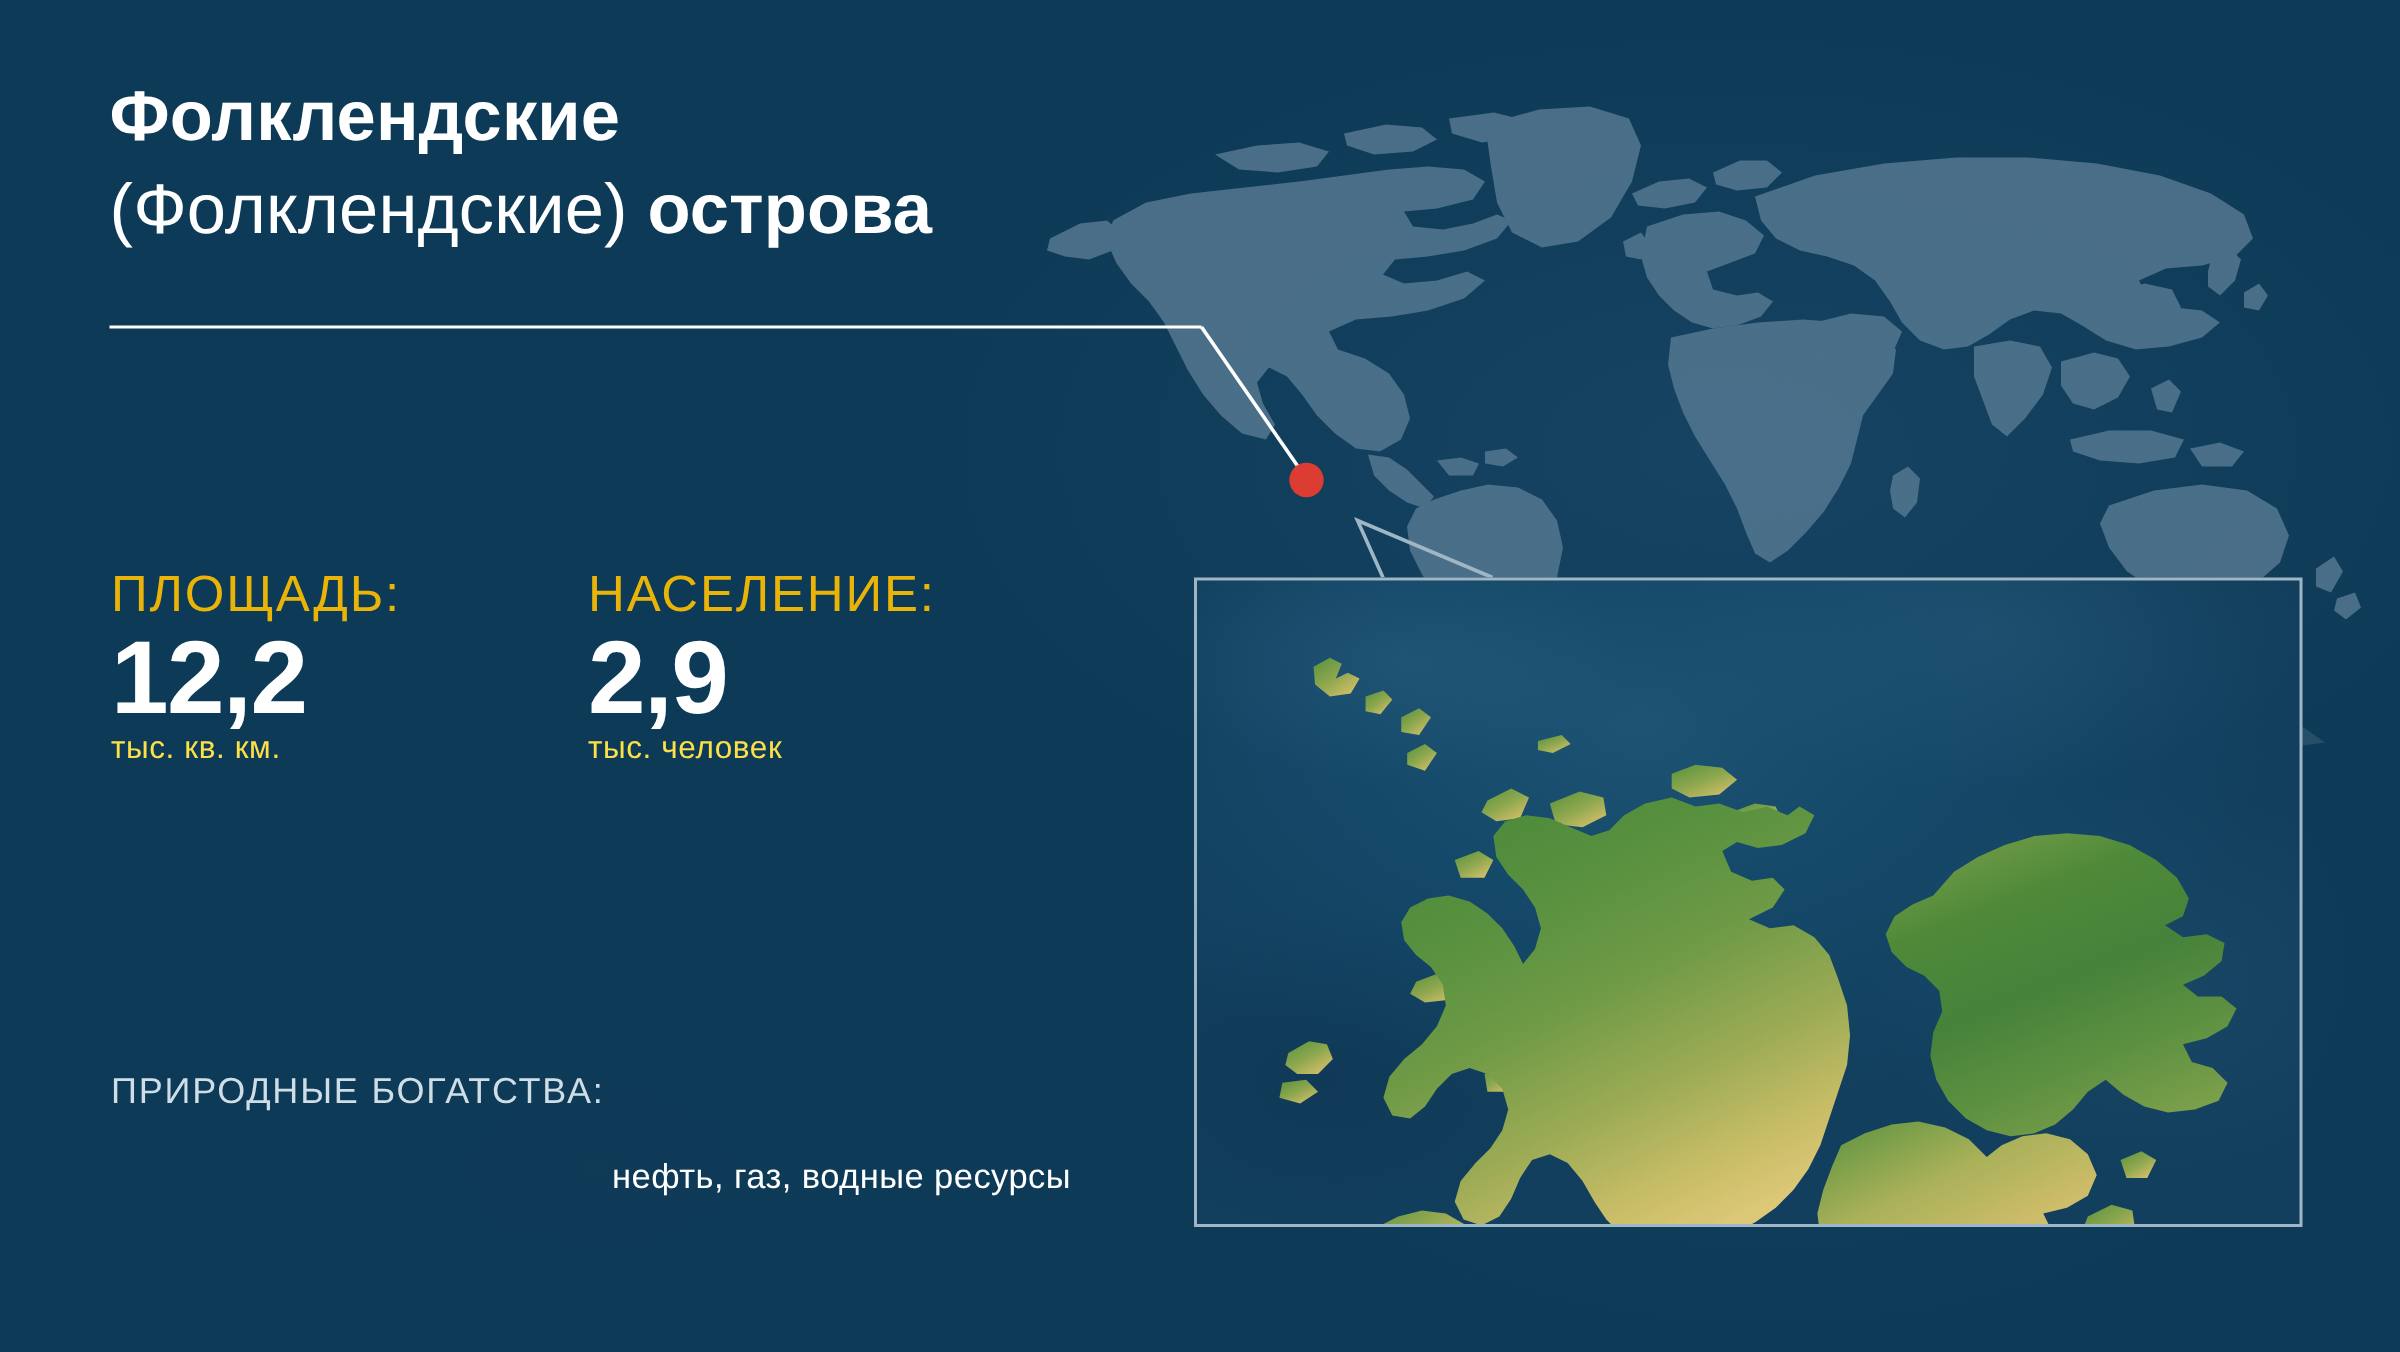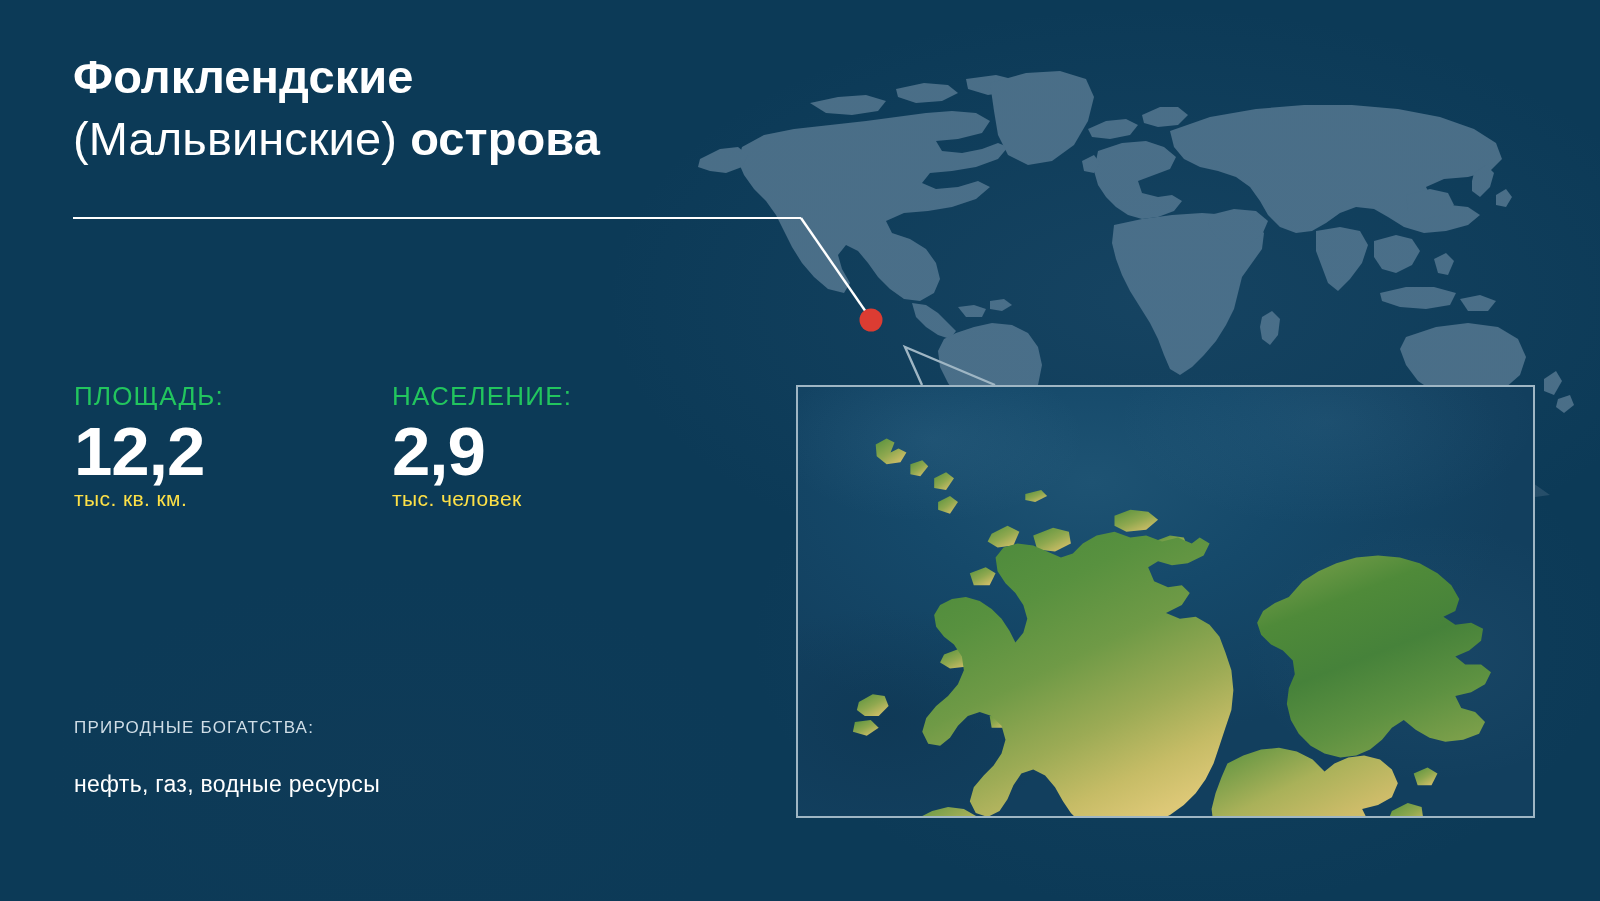--- a/index.html
+++ b/index.html
@@ -76,22 +76,22 @@
   
   #stats-row {
     position: absolute;
     left: 74px;
     top: 380px;
     display: flex;
     gap: 0;
   }
   .stat-block { width: 318px; }
   .stat-label {
-    color: #22c55e;
-    font-size: 26px;
+    color: #eab308;
+    font-size: 34px;
     font-weight: 300;
     letter-spacing: 1.2px;
     line-height: 32px;
     margin-bottom: 12px;
   }
   .stat-value {
     color: #ffffff;
     font-size: 69px;
     font-weight: 700;
     line-height: 56px;
@@ -108,32 +108,33 @@
 
   
   #resources-block {
     position: absolute;
     left: 74px;
     top: 712px;
     width: 640px;
   }
   #resources-label {
     color: #cfdde6;
-    font-size: 17px;
+    font-size: 24px;
     font-weight: 300;
     letter-spacing: 1.2px;
     line-height: 32px;
     margin-bottom: 26px;
   }
   #resources-value {
     color: #ffffff;
     font-size: 23px;
     font-weight: 300;
     letter-spacing: 0.3px;
     line-height: 28px;
+    text-align: right;
   }
 
   
   #detail-panel {
     position: absolute;
     left: 796px;
     top: 385px;
     width: 739px;
     height: 433px;
     border: 2px solid #9fb6c4;
@@ -237,21 +238,21 @@
     </svg>
   </div>
 
   <div class="bg-texture"></div>
 
   <div id="title-block">
     <div class="title-line">
       <span class="t-bold">Фолклендские</span>
     </div>
     <div class="title-line">
-      <span class="t-light">(Мальвинские) </span><span class="t-bold">острова</span>
+      <span class="t-light">(Фолклендские) </span><span class="t-bold">острова</span>
     </div>
   </div>
   <div id="title-rule"></div>
 
   <svg id="leader-svg" xmlns="http://www.w3.org/2000/svg">
     <polyline points="801,218 866,312" fill="none" stroke="#ffffff" stroke-width="2.4"></polyline>
     <circle cx="871" cy="320" r="11.5" fill="#dc3c32"></circle>
   </svg>
 
   <svg id="callout-svg" xmlns="http://www.w3.org/2000/svg">

